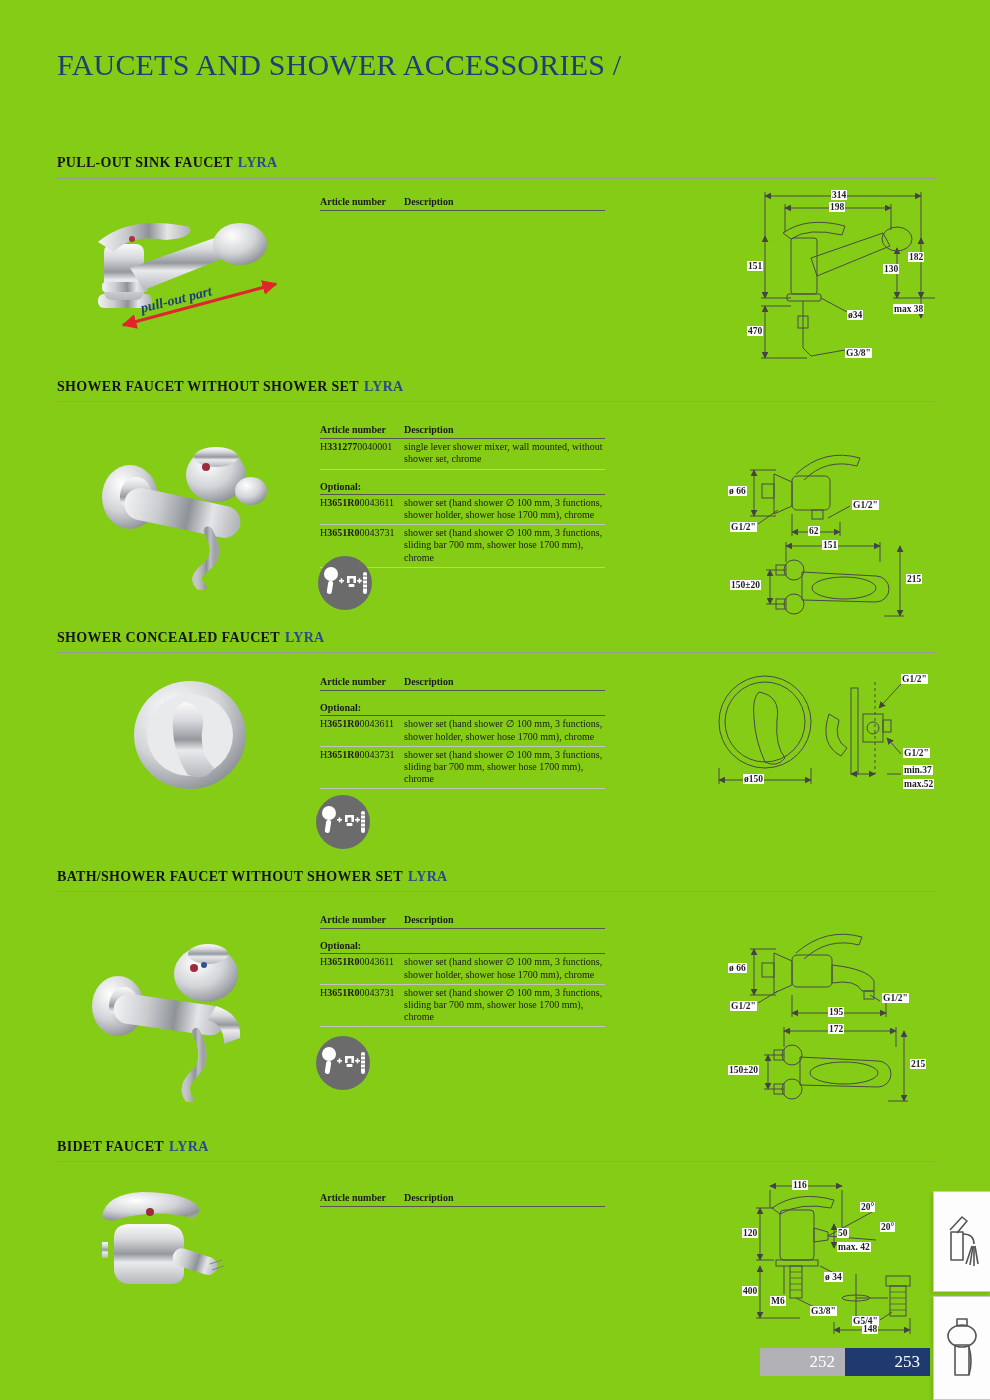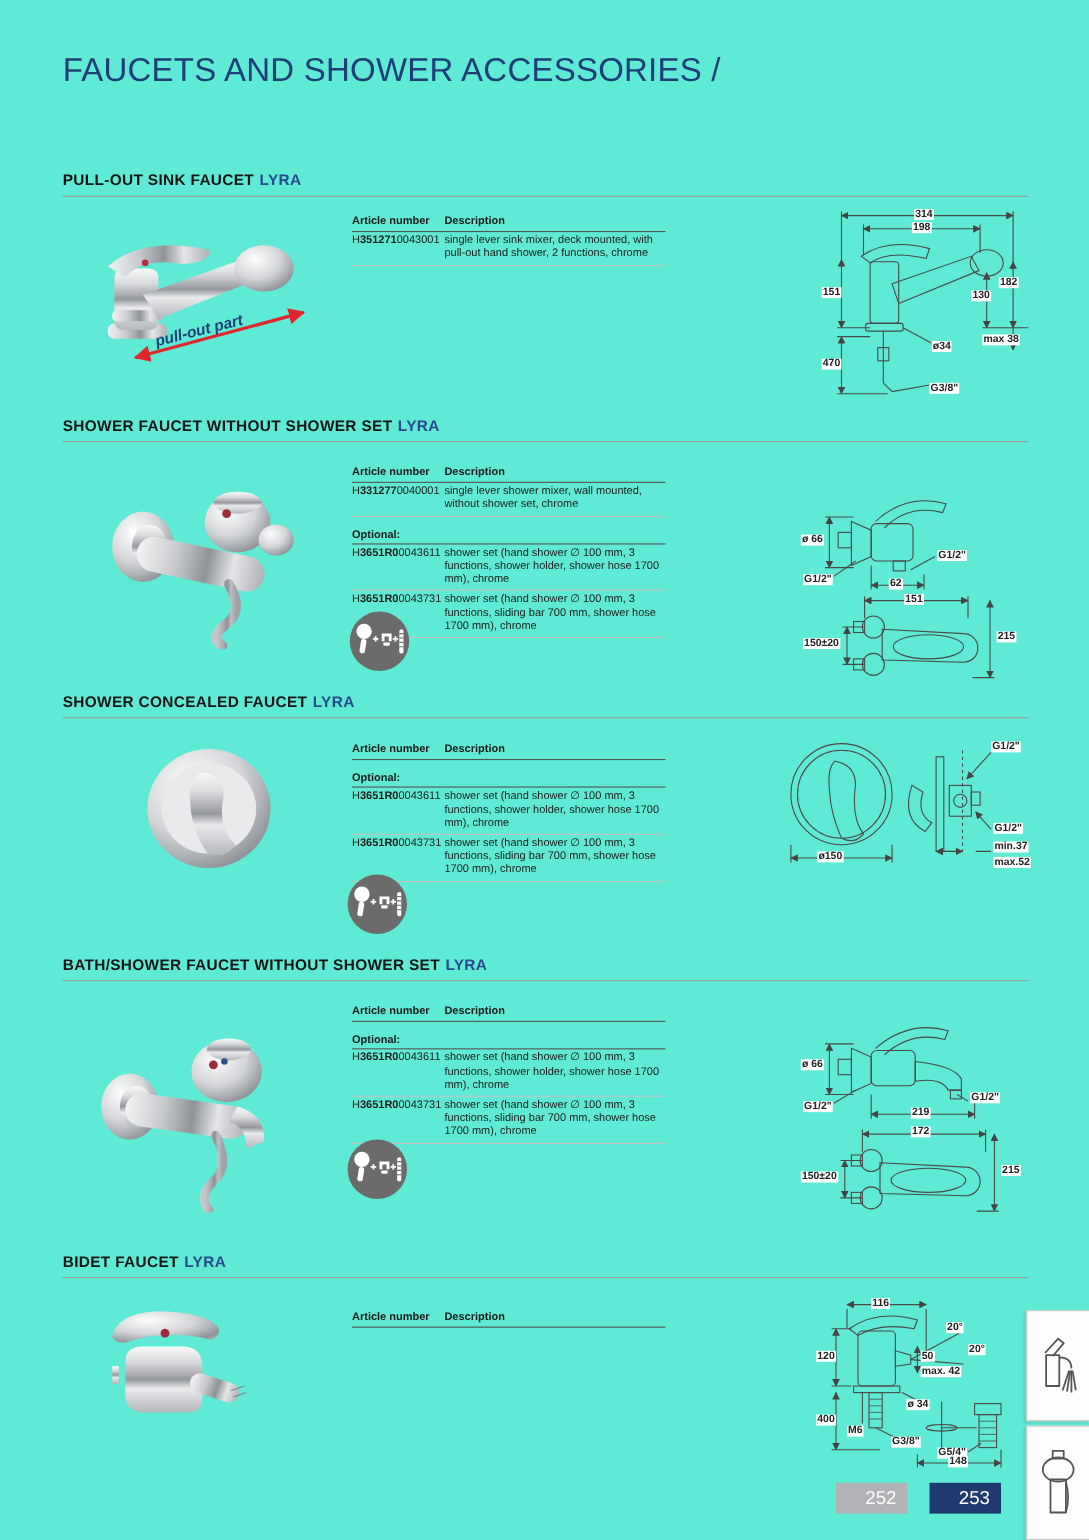--- a/index.html
+++ b/index.html
@@ -1,38 +1,38 @@
 <!DOCTYPE html>
 <html><head>
 <meta charset="utf-8">
 <style>
   html,body{margin:0;padding:0;background:#ffffff;}
-  .page{position:relative;width:990px;height:1400px;background:#5eead4;overflow:hidden;
-        font-family:Liberation Sans, sans-serif;color:#1a1a1a;}
+  .page{position:relative;width:990px;height:1400px;background:#84cc16;overflow:hidden;
+        font-family:Liberation Serif, serif;color:#1a1a1a;}
   .title{position:absolute;left:57px;top:48px;font-size:30px;color:#1e3e75;letter-spacing:0.2px;white-space:nowrap;}
   .shead{position:absolute;font-size:14px;font-weight:bold;color:#141414;letter-spacing:0.3px;white-space:nowrap;}
   .shead .brand{color:#2a4a8c;margin-left:5px;}
   .rule{position:absolute;left:57px;width:878px;height:1px;background:#9a9a9a;}
   .photo{position:absolute;}
   .ptable{position:absolute;width:285px;font-size:10px;line-height:1.22;color:#1a1a1a;}
   .thead{display:flex;font-weight:bold;border-bottom:1.5px solid #555;padding-bottom:2px;}
   .col-art{width:84px;flex:none;}
   .col-desc{flex:1;}
   .prow{display:flex;border-bottom:1px solid #c3c3c3;padding:2px 0 3px;}
   .optional{font-weight:bold;border-bottom:1.5px solid #555;margin-top:11px;padding-bottom:1px;}
   .badge{position:absolute;width:54px;height:54px;border-radius:50%;background:#6b6b6b;
          display:flex;align-items:center;justify-content:center;}
   .drawing{position:absolute;}
   .drawing svg{position:absolute;left:0;top:0;}
   .dim{position:absolute;font-size:9.5px;font-weight:bold;color:#222;background:#fff;
        padding:0 1px;white-space:nowrap;line-height:1.1;}
   .pullout-label{position:absolute;left:72px;top:98px;color:#1e3e75;font-weight:bold;font-style:italic;
        font-size:14px;transform:rotate(-14deg);white-space:nowrap;}
   .note{position:absolute;left:57px;top:1328px;font-size:15.5px;font-weight:bold;color:#1a1a1a;}
-  .pageno{position:absolute;top:1348px;height:28px;width:65px;color:#fff;font-size:17px;
+  .pageno{position:absolute;top:1348px;height:28px;width:85px;color:#fff;font-size:17px;
           display:flex;align-items:center;justify-content:flex-end;padding-right:10px;box-sizing:border-box;}
   .pn-left{left:760px;background:#b1b1b6;}
   .pn-right{left:845px;background:#1e3a6e;}
   .side-tab{position:absolute;left:933px;width:57px;background:#fdfdfd;border:1px solid #c9c9c9;border-right:none;
             box-shadow:-2px 2px 3px rgba(0,0,0,0.10);display:flex;align-items:center;justify-content:center;box-sizing:border-box;}
   .lineart{stroke:#4a4a4a;fill:none;stroke-width:1;}
 </style>
 </head>
 <body>
 
@@ -88,24 +88,20 @@
         <ellipse cx="172" cy="50" rx="27" ry="21" fill="url(#chromeR)"></ellipse>
         <line x1="55" y1="131" x2="208" y2="90" stroke="#e0262b" stroke-width="3" marker-start="url(#mkr)" marker-end="url(#mkr)"></line>
       </svg>
       <span class="pullout-label">pull-out part</span>
     </div>
 
     <div class="ptable" style="left:320px;top:196px">
       <div class="thead">
         <div class="col-art">Article number</div>
         <div class="col-desc">Description</div>
-      </div>
-      <div class="prow">
-        <div class="col-art"><span>H</span><b>351271</b><span>0043001</span></div>
-        <div class="col-desc">single lever sink mixer, deck mounted, with pull-out hand shower, 2 functions, chrome</div>
       </div>
     </div>
 
     <div class="drawing" style="left:745px;top:186px;width:195px;height:182px">
       <svg width="195" height="182" viewBox="0 0 195 182" class="lineart">
         <g stroke="#4a4a4a" fill="none" stroke-width="1">
           <line x1="20" y1="10" x2="176" y2="10" marker-start="url(#mk)" marker-end="url(#mk)"></line>
           <line x1="40" y1="22" x2="146" y2="22" marker-start="url(#mk)" marker-end="url(#mk)"></line>
           <line x1="20" y1="6" x2="20" y2="50"></line>
             <line x1="176" y1="6" x2="176" y2="52"></line>
@@ -416,21 +412,21 @@
           <ellipse cx="116" cy="170" rx="34" ry="11"></ellipse>
           <line x1="40" y1="152" x2="40" y2="186" marker-start="url(#mk)" marker-end="url(#mk)"></line>
           <line x1="36" y1="152" x2="56" y2="152"></line>
             <line x1="36" y1="186" x2="56" y2="186"></line>
           <line x1="176" y1="128" x2="176" y2="198" marker-start="url(#mk)" marker-end="url(#mk)"></line>
           <line x1="160" y1="198" x2="180" y2="198"></line>
         </g>
       </svg>
       <span class="dim" style="left:0px;top:60px">ø 66</span>
       <span class="dim" style="left:2px;top:98px">G1/2"</span>
-      <span class="dim" style="left:100px;top:104px">219</span>
+      <span class="dim" style="left:100px;top:104px">195</span>
       <span class="dim" style="left:154px;top:90px">G1/2"</span>
       <span class="dim" style="left:100px;top:121px">172</span>
       <span class="dim" style="left:0px;top:162px">150±20</span>
       <span class="dim" style="left:182px;top:156px">215</span>
     </div>
   </div>
 
   <div>
     <div class="shead" style="left:57px;top:1139px">
       <span>BIDET FAUCET</span><span class="brand">LYRA</span>

